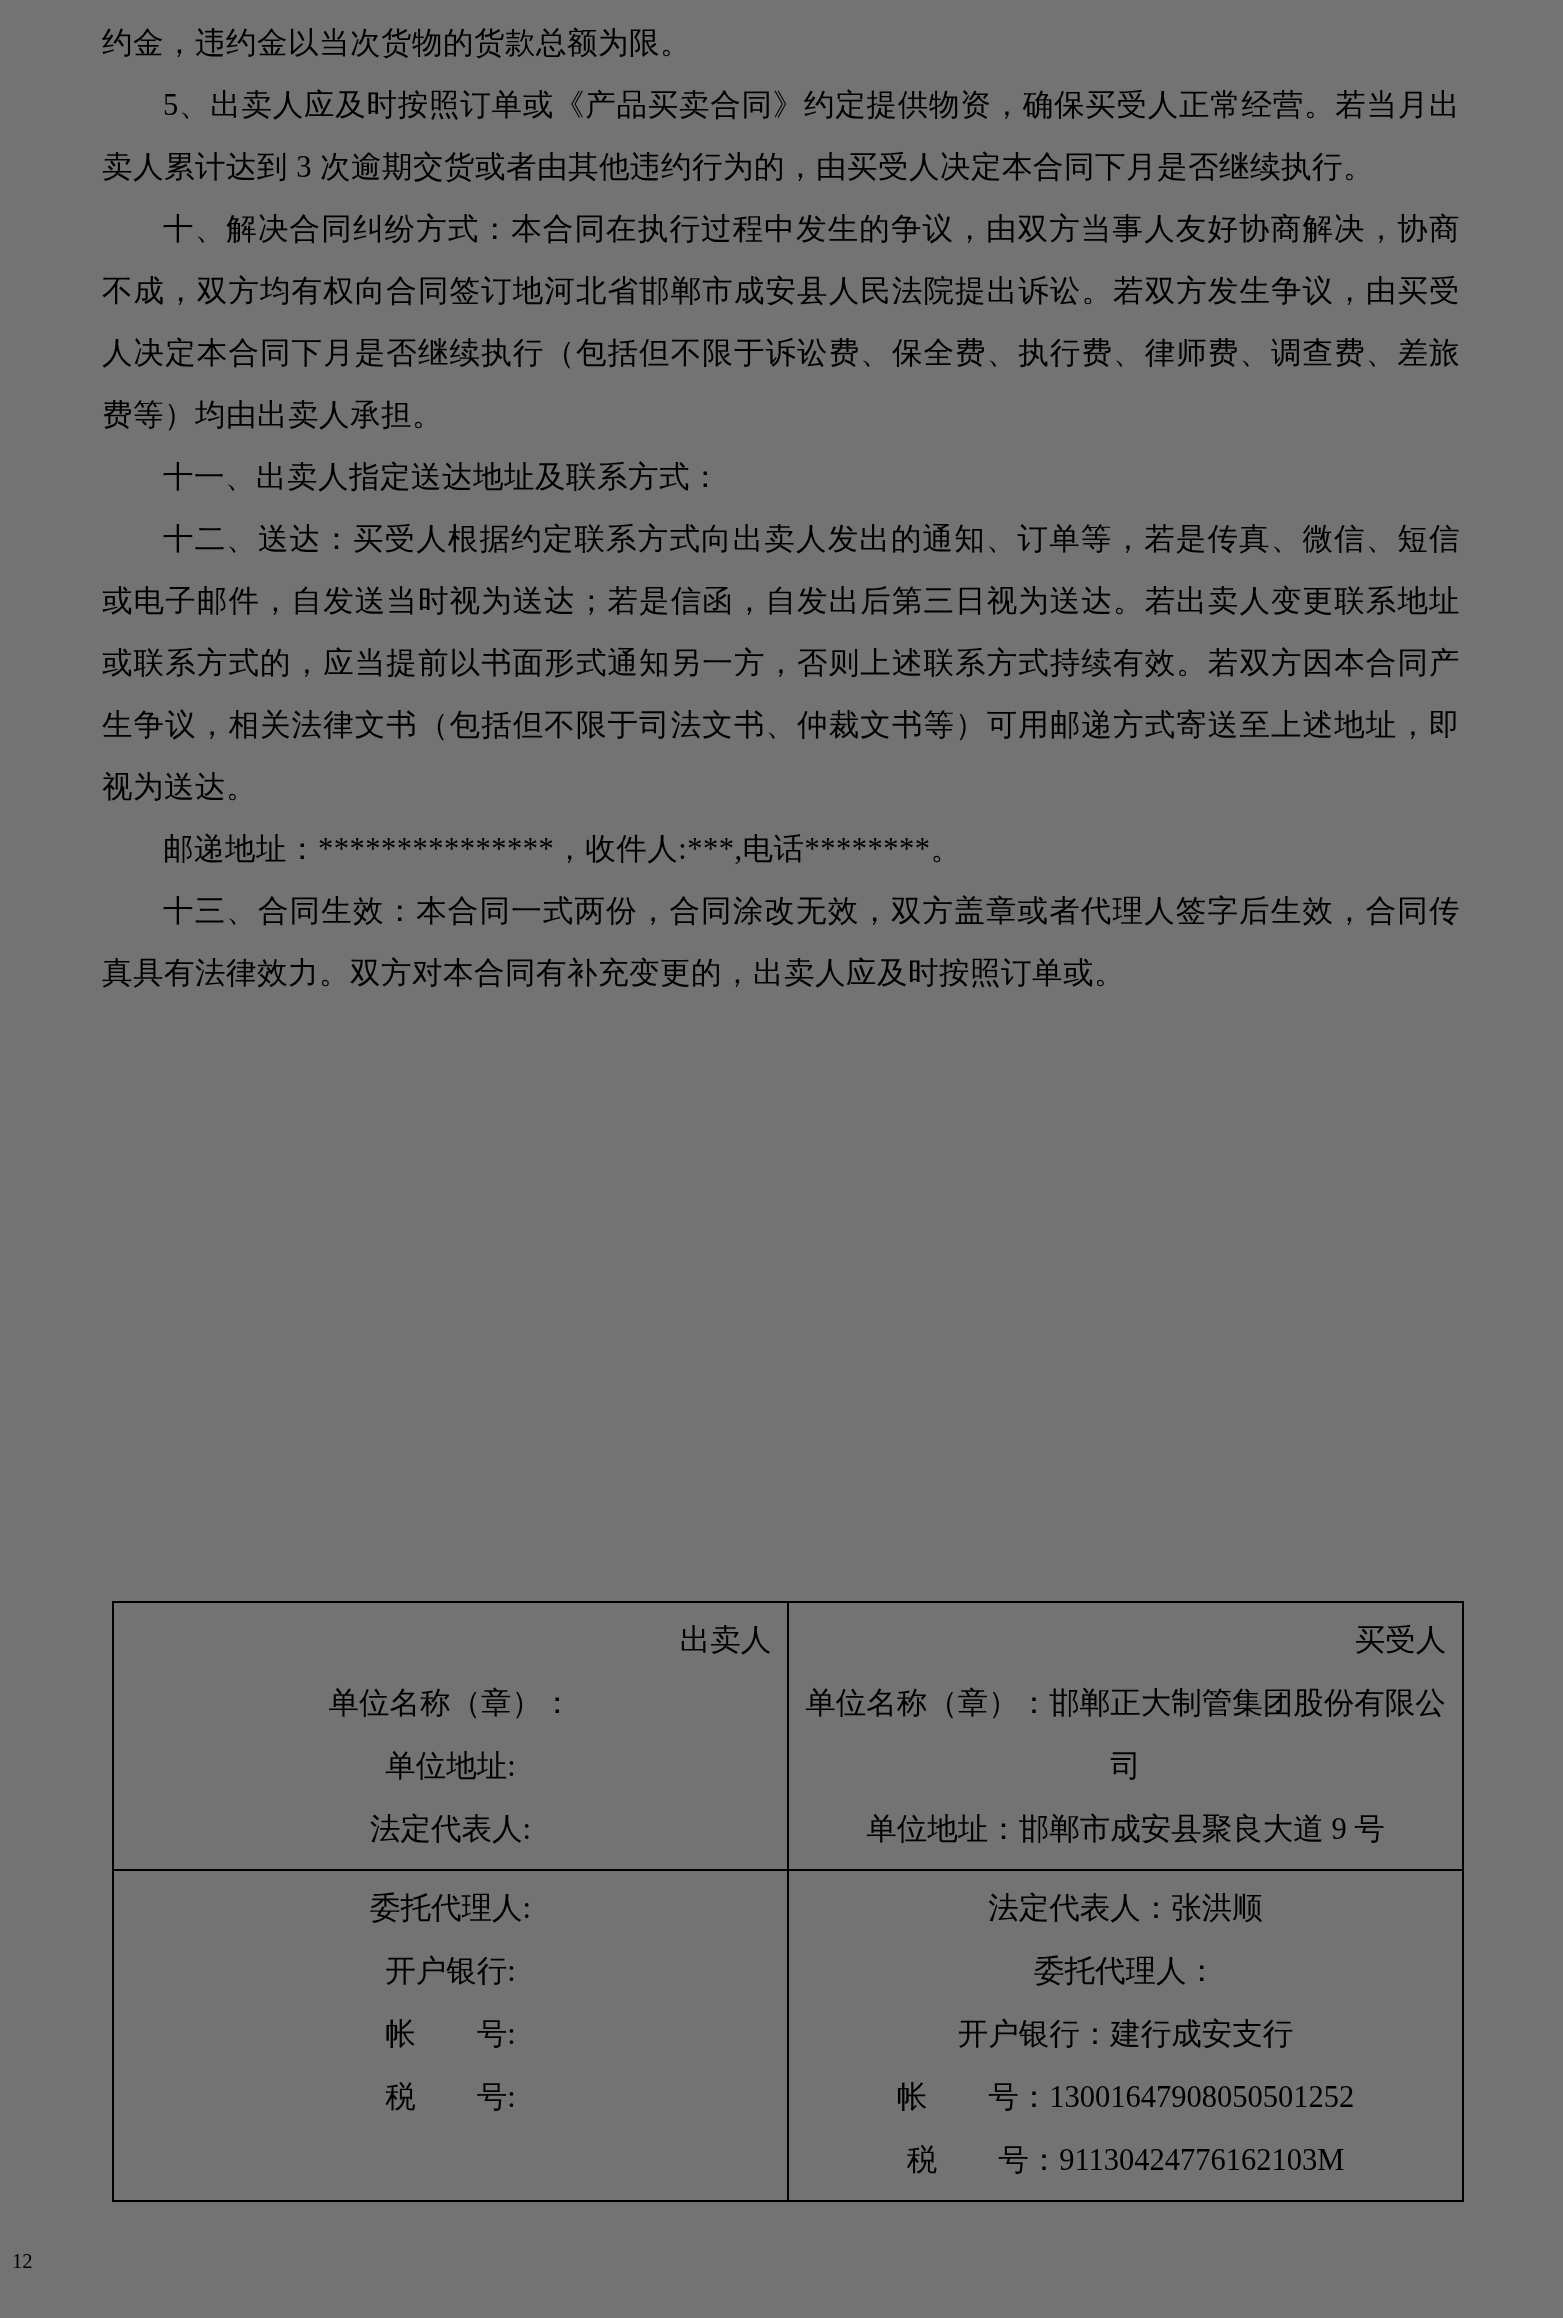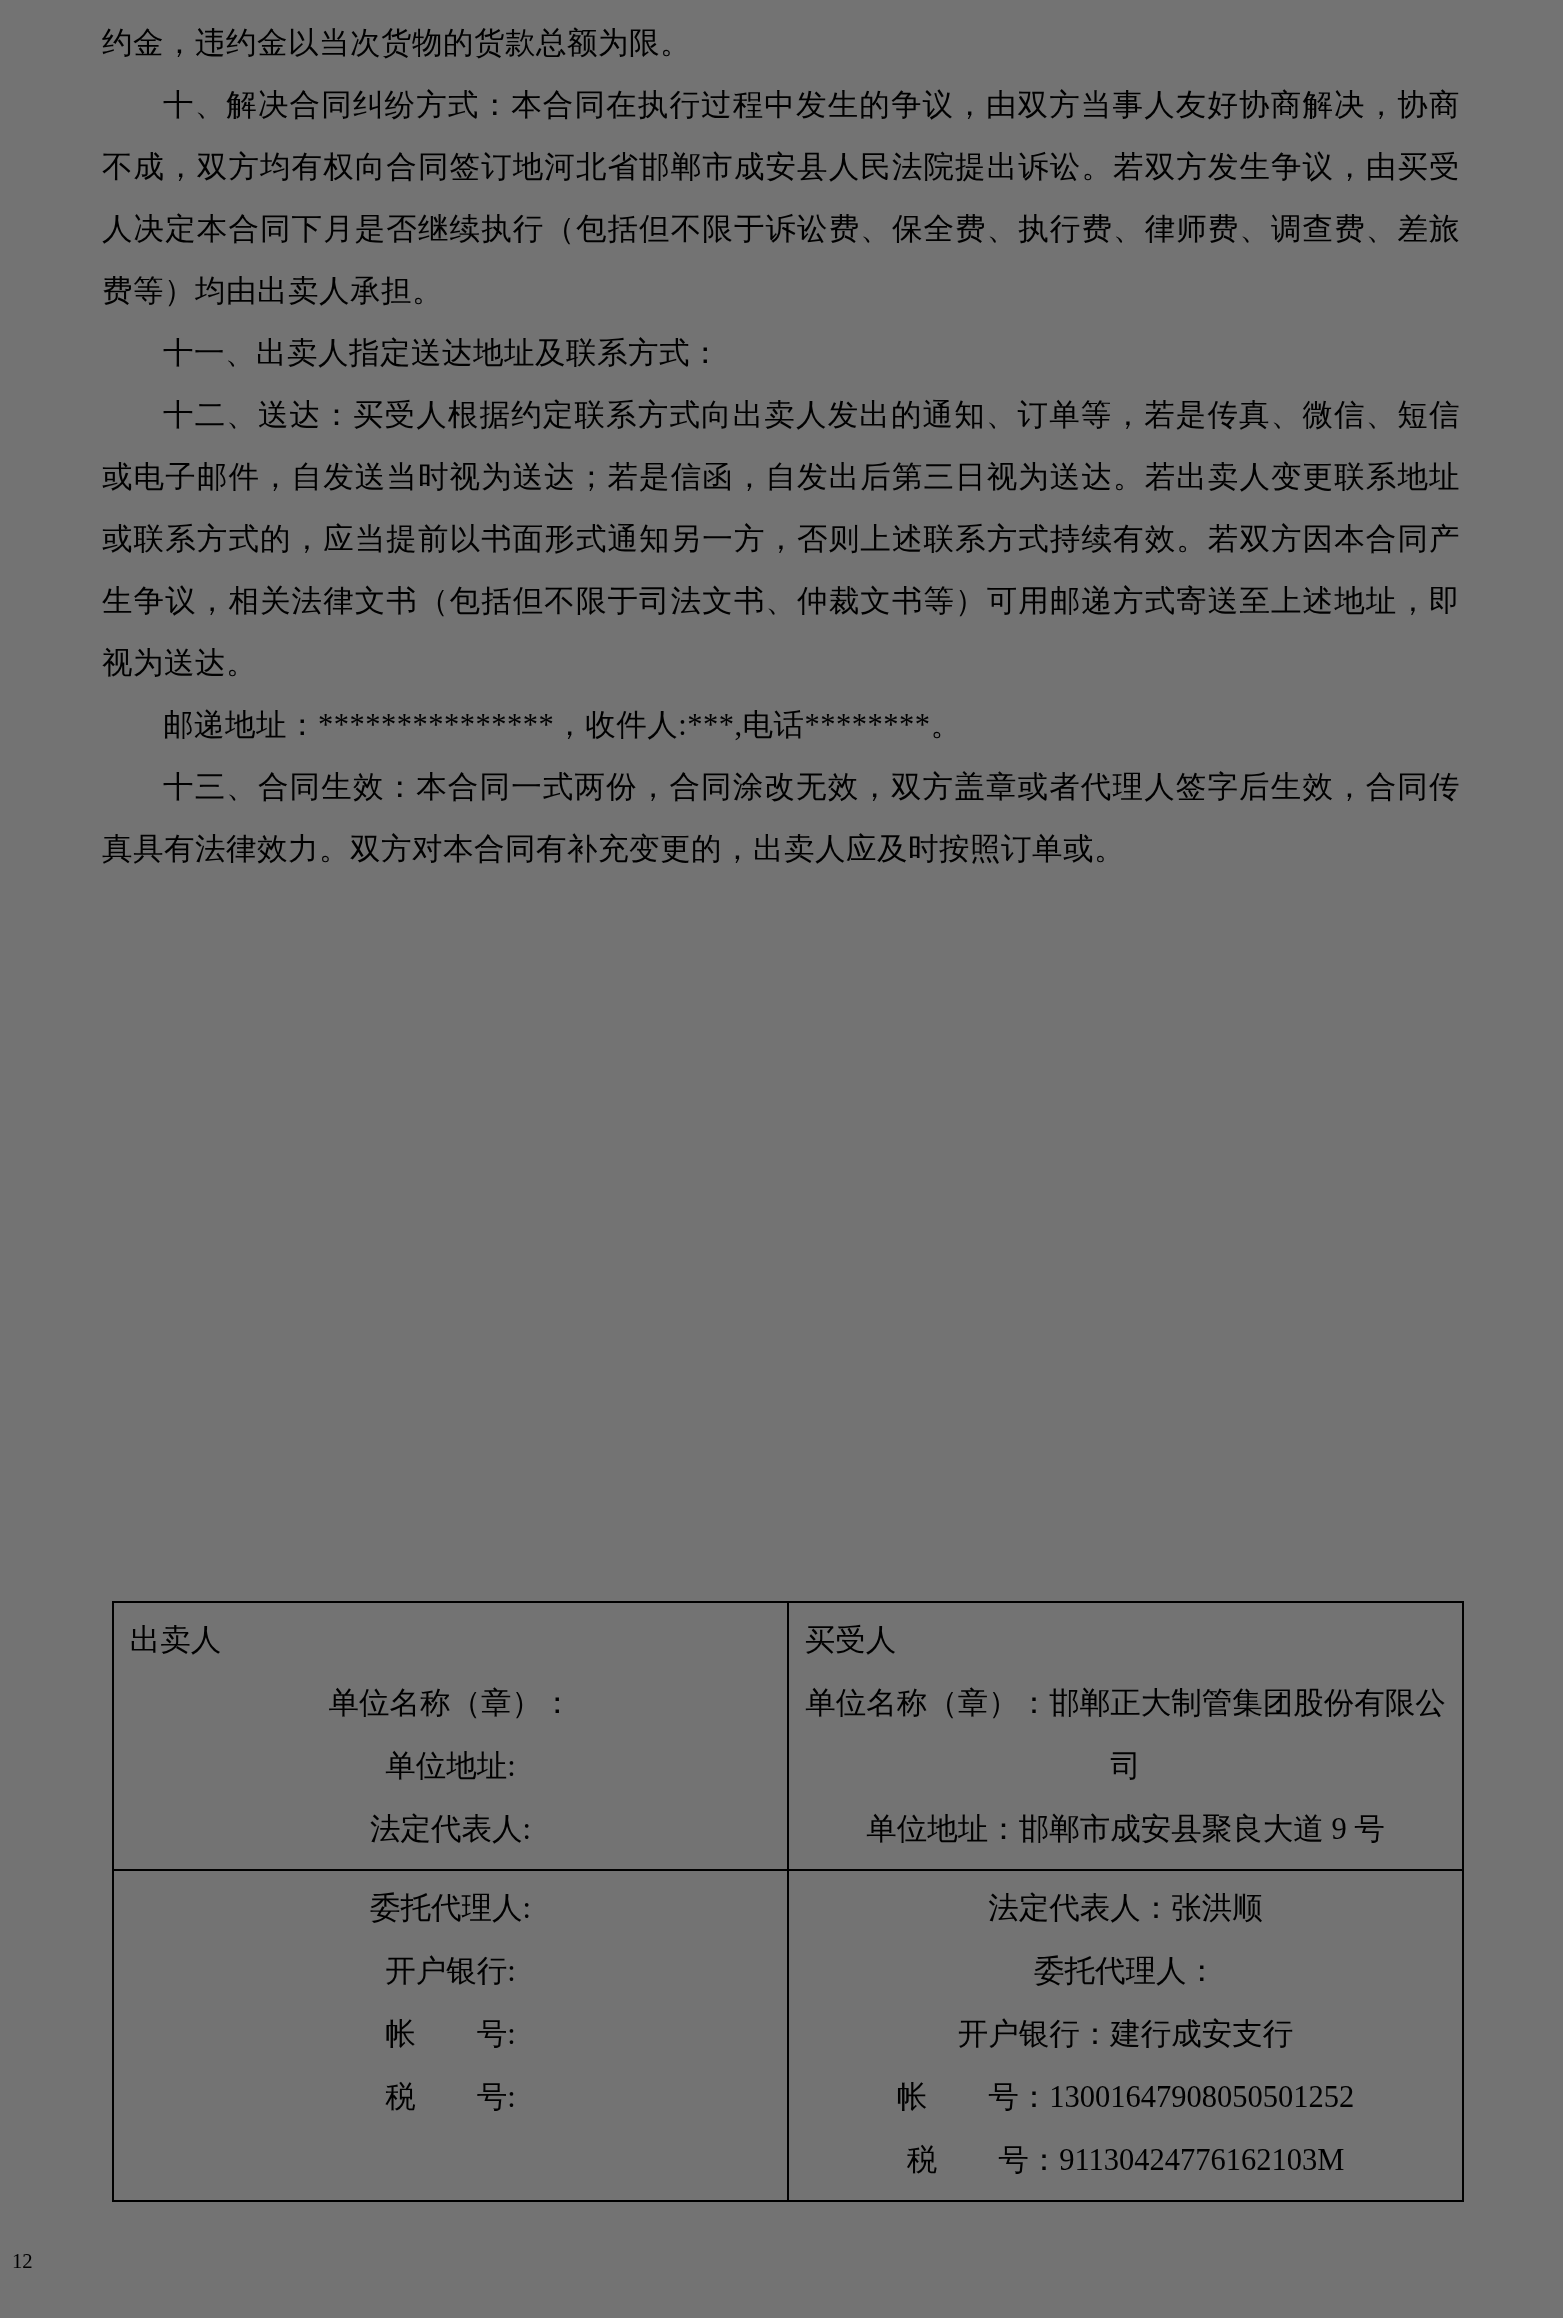--- a/index.html
+++ b/index.html
@@ -41,21 +41,21 @@
     table-layout: fixed;
   }
   .sig-table td {
     border: 2px solid #000000;
     vertical-align: top;
     padding: 5.9px 15.8px 7.9px 15.8px;
     font-size: 30.5px;
     line-height: 63px;
   }
   .cell-title {
-    text-align: left;
+    text-align: right;
   }
   .cell-line {
     text-align: center;
   }
   .row-bottom td {
     font-family: Liberation Serif, serif;
   }
   .page-number {
     position: absolute;
     top: 2249px;
@@ -65,20 +65,21 @@
     line-height: 25.6px;
   }
 </style>
 </head>
 <body>
 
 <div class="page">
 
   <div class="body-text">
     <p class="para">约金，违约金以当次货物的货款总额为限。</p>
+    <p class="para indent">5、出卖人应及时按照订单或《产品买卖合同》约定提供物资，确保买受人正常经营。若当月出卖人累计达到 3 次逾期交货或者由其他违约行为的，由买受人决定本合同下月是否继续执行。</p>
     <p class="para indent">十、解决合同纠纷方式：本合同在执行过程中发生的争议，由双方当事人友好协商解决，协商不成，双方均有权向合同签订地河北省邯郸市成安县人民法院提出诉讼。若双方发生争议，由买受人决定本合同下月是否继续执行（包括但不限于诉讼费、保全费、执行费、律师费、调查费、差旅费等）均由出卖人承担。</p>
     <p class="para indent">十一、出卖人指定送达地址及联系方式：</p>
     <p class="para indent">十二、送达：买受人根据约定联系方式向出卖人发出的通知、订单等，若是传真、微信、短信或电子邮件，自发送当时视为送达；若是信函，自发出后第三日视为送达。若出卖人变更联系地址或联系方式的，应当提前以书面形式通知另一方，否则上述联系方式持续有效。若双方因本合同产生争议，相关法律文书（包括但不限于司法文书、仲裁文书等）可用邮递方式寄送至上述地址，即视为送达。</p>
     <p class="para indent">邮递地址：***************，收件人:***,电话********。</p>
     <p class="para indent">十三、合同生效：本合同一式两份，合同涂改无效，双方盖章或者代理人签字后生效，合同传真具有法律效力。双方对本合同有补充变更的，出卖人应及时按照订单或。</p>
   </div>
 
   <table class="sig-table">
     <tbody>
         <tr class="row-top">

